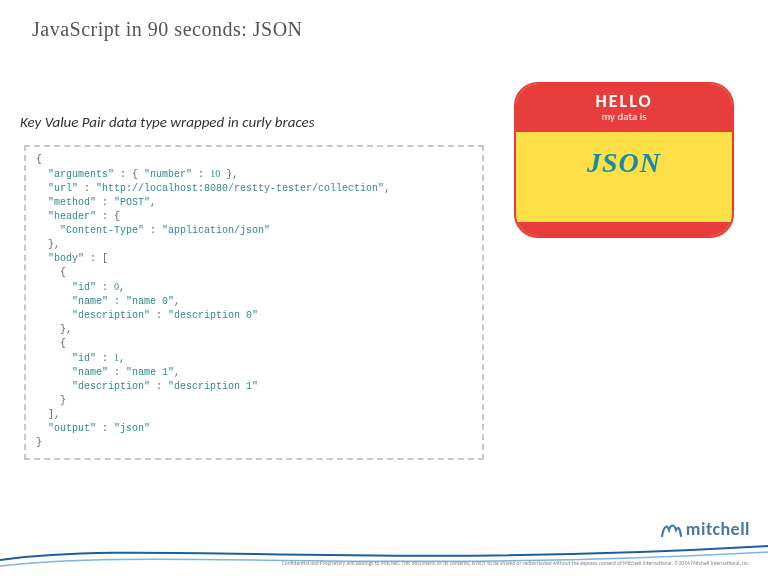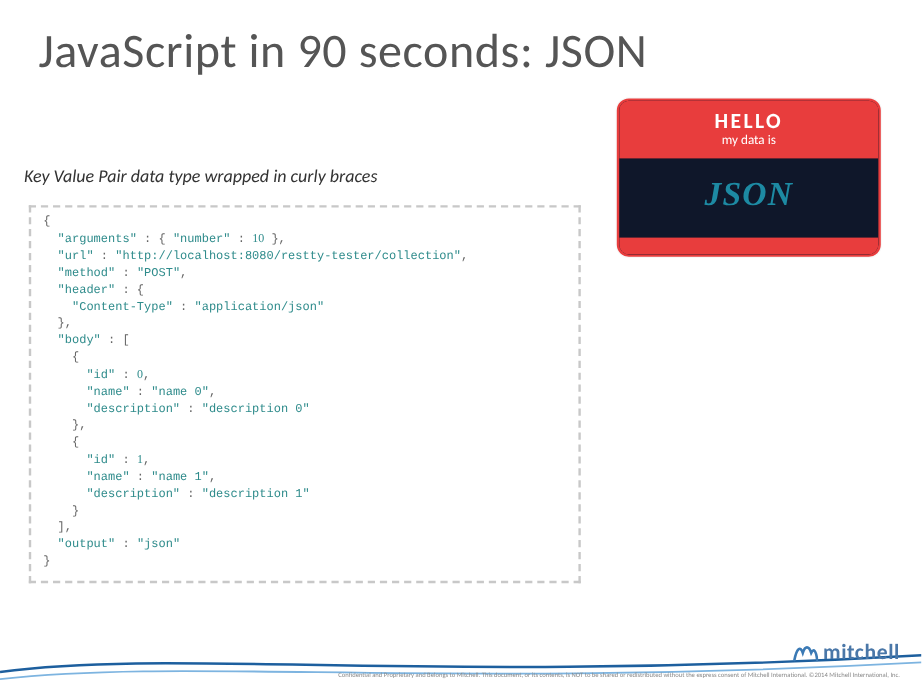--- a/index.html
+++ b/index.html
@@ -6,25 +6,26 @@
   body {
     width: 768px;
     height: 576px;
     background: #ffffff;
     font-family: "Segoe UI", Calibri, Arial, sans-serif;
     color: #3f3f3f;
     position: relative;
     overflow: hidden;
   }
   .title {
-    font-size: 40px;
+    font-size: 20px;
     font-weight: 300;
     color: #555;
     padding: 18px 0 0 32px;
     letter-spacing: 0.5px;
+    font-family: Liberation Serif, serif;
   }
   .subtitle {
     font-size: 15px;
     color: #333;
     padding: 72px 0 0 20px;
     font-weight: 400;
     font-style: italic;
   }
   .code-box {
     margin: 14px 0 0 24px;
@@ -38,24 +39,24 @@
     white-space: pre;
   }
   .code-box .k { color: #2e8b8b; }   
   .code-box .p { color: #666; }      
   .code-box .n { color: #2e8b8b; font-family: Liberation Serif, serif; }   
   .badge {
     position: absolute;
     right: 34px;
     top: 82px;
     width: 220px;
-    height: 132px;
-    background: #0f172a;
+    height: 156px;
+    background: #fde047;
     border: 2px solid #e83d3d;
-    border-radius: 10px;
+    border-radius: 24px;
     overflow: hidden;
     box-shadow: 0 0 0 1px rgba(0,0,0,0.03);
   }
   .badge-top {
     background: #e83d3d;
     height: 48px;
     color: #fff;
     text-align: center;
     padding-top: 6px;
   }
@@ -84,21 +85,21 @@
   }
   .footer-wave {
     position: absolute;
     left: 0; bottom: 0;
     width: 768px;
     height: 36px;
   }
   .footer-logo {
     position: absolute;
     right: 18px;
-    bottom: 22px;
+    bottom: 36px;
     font-size: 18px;
     font-weight: 700;
     color: #4a77a8;
     letter-spacing: 0.5px;
     display: flex;
     align-items: center;
     gap: 4px;
   }
   .footer-logo svg { display: block; }
   .footer-disclaimer {

